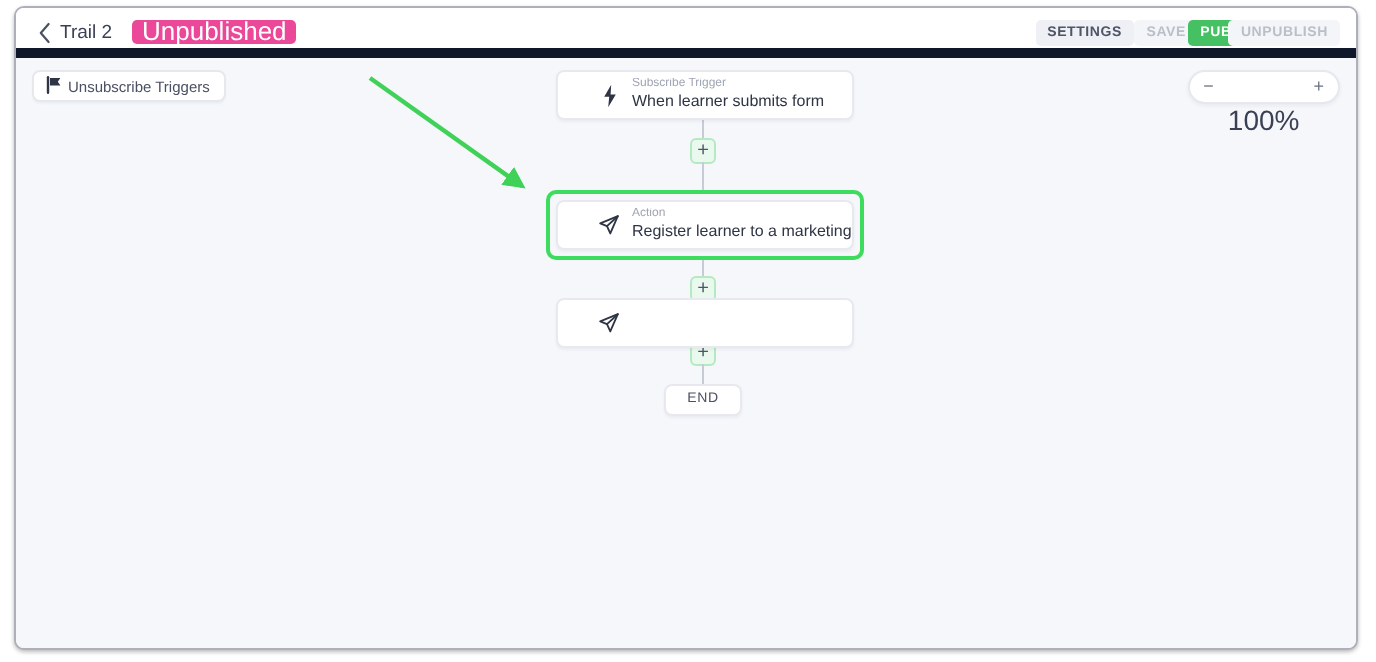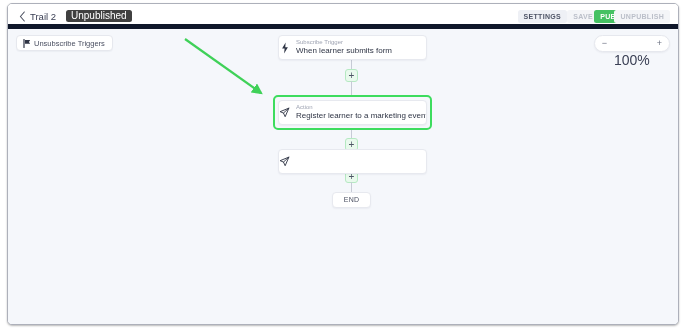--- a/index.html
+++ b/index.html
@@ -56,23 +56,23 @@
     font-size: 9.5px;
     color: #3b4055;
     line-height: 11px;
     white-space: nowrap;
   }
   #status-badge {
     position: absolute;
     left: 58px; top: 6px;
     height: 12px;
     padding: 0 5px;
-    background: #404040;
+    background: #ec4899;
     color: #ffffff;
-    font-size: 10px;
+    font-size: 13px;
     line-height: 12.5px;
     border-radius: 2.5px;
     white-space: nowrap;
     box-sizing: border-box;
   }
 
   .hdr-btn {
     position: absolute;
     top: 6px;
     height: 13px;
@@ -196,21 +196,21 @@
     position: absolute;
     left: 8px;
     width: 149px;
     height: 25px;
     background: #ffffff;
     border: 1px solid #e7e9ef;
     border-radius: 4px;
     box-sizing: border-box;
     display: flex;
     align-items: center;
-    padding-left: 0;
+    padding-left: 20px;
     gap: 6px;
     cursor: pointer;
     box-shadow: 0 1px 1.5px rgba(35,45,75,0.05);
   }
   .node .node-icon {
     flex: 0 0 auto;
     width: 11px;
     height: 13px;
     display: flex;
     align-items: center;

